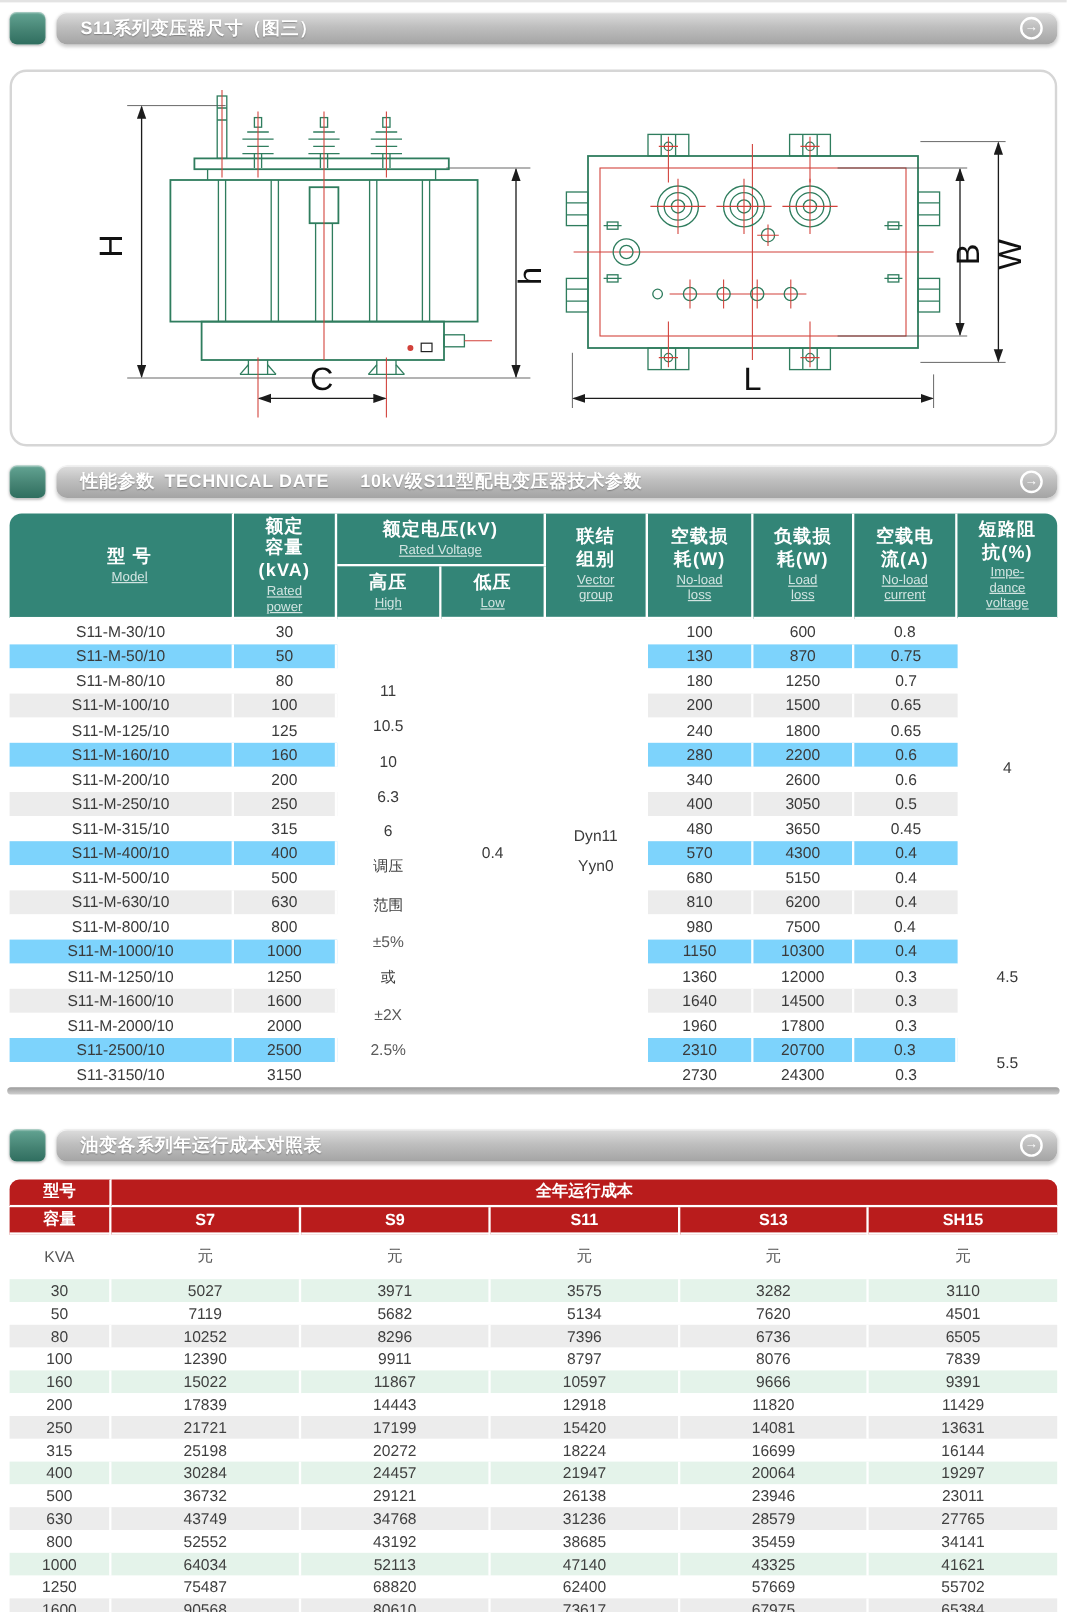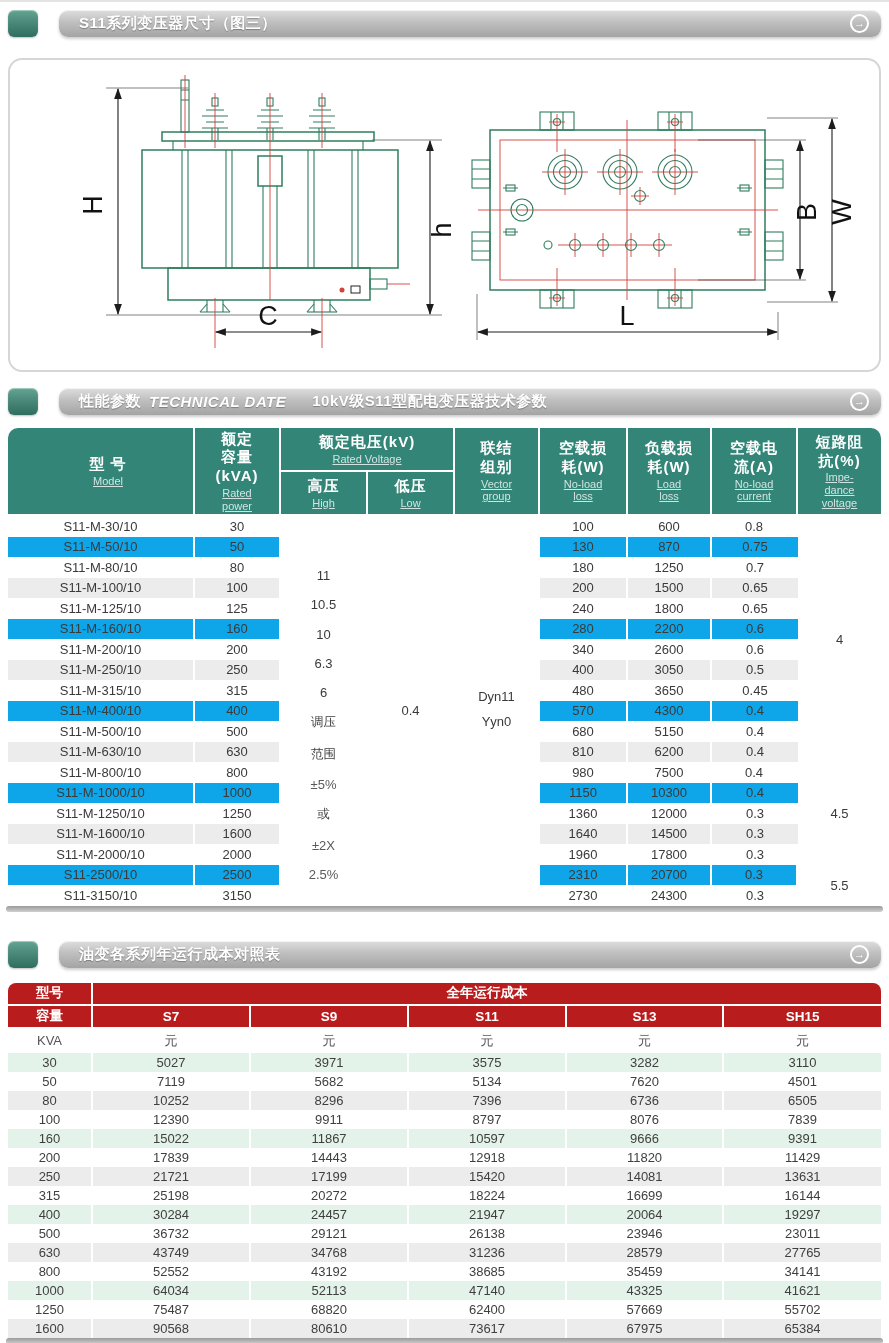--- a/index.html
+++ b/index.html
@@ -4,27 +4,27 @@
 <style>
   html,body{margin:0;padding:0;background:#fff;}
   body{width:889px;font-family:"Liberation Sans","DejaVu Sans",sans-serif;color:#3a3a3a;}
   .page{width:889px;border-top:2px solid #e3e3e3;padding-top:6px;}
 
   
   .section-bar{display:flex;align-items:center;height:30px;margin:0 8px;}
   .bullet{width:30px;height:27px;border-radius:6px;flex:0 0 30px;
     background:linear-gradient(180deg,#63a493 0%,#468474 55%,#2f6e5f 100%);
     box-shadow:inset 0 1px 1px rgba(255,255,255,.45),0 1px 2px rgba(0,0,0,.25);}
-  .bar-body{flex:1;height:27px;margin-left:21px;border-radius:9px;
+  .bar-body{flex:1;height:27px;margin-left:9px;border-radius:9px;
     background:linear-gradient(180deg,#dedede 0%,#bfbfbf 45%,#a4a4a4 100%);
     display:flex;align-items:center;padding:0 12px 0 20px;
     box-shadow:inset 0 1px 0 rgba(255,255,255,.65),0 2px 3px rgba(0,0,0,.2);}
   .bar-title{color:#fff;font-size:15px;font-weight:bold;letter-spacing:.5px;
     text-shadow:0 1px 1px rgba(0,0,0,.3);white-space:nowrap;}
-  .bar-en{margin-left:8px;font-style:italic;}
+  .bar-en{margin-left:8px;}
   .bar-sub{margin-left:26px;}
   .arrow-btn{margin-left:auto;width:15px;height:15px;border:2px solid #fff;border-radius:50%;
     color:#fff;font-size:11px;line-height:15px;text-align:center;flex:0 0 15px;}
 
   
   .panel{margin:10px 8px 0;height:310px;border:2px solid #d6d6d6;border-radius:14px;background:#fff;overflow:hidden;}
 
   .gap14{height:14px}.gap12{height:12px}.gap28{height:28px}.gap13{height:13px}.gap10{height:10px}
 
   
@@ -38,21 +38,21 @@
   .tech thead th{background:#338577;color:#fff;font-weight:normal;
     border-right:2px solid #fff;border-bottom:2px solid #fff;vertical-align:middle;}
   .tech thead tr:first-child th:first-child{border-top-left-radius:10px;padding-left:15px;}
   .tech thead tr:first-child th:last-child{border-top-right-radius:10px;border-right:none;}
   .tech thead tr:first-child th{height:42px;}
   .tech thead tr:last-child th{height:42px;}
   .th-zh{font-size:15px;font-weight:bold;letter-spacing:1px;white-space:pre-line;line-height:1.25;}
   .th-en{font-size:11px;color:rgba(255,255,255,.78);white-space:pre-line;line-height:1.15;margin-top:1px;text-decoration:underline;}
   .tech td{height:20.5px;border-right:2px solid #fff;background:#fff;}
   .tech td:last-child{border-right:none;}
-  tr.row-green td.s{background:#0ea5e9;margin-left:48px;}
+  tr.row-green td.s{background:#7dd3fc;margin-left:48px;}
   tr.row-gray td.s{background:#ececec;}
   .hv-cell,.vector-cell{vertical-align:top;background:#fff;}
   .lv-cell{background:#e0f1e7;font-size:13px;}
   .hv-stack{height:386px;box-sizing:border-box;padding:52px 0 20px;display:flex;
     flex-direction:column;justify-content:space-between;align-items:center;text-align:center;}
   .hv-num{color:#3a3a3a;}
   .hv-zh{color:#404040;font-size:12.5px;}
   .hv-pct{color:#5a5a5a;}
   .vector-stack{height:386px;display:flex;flex-direction:column;justify-content:center;
     align-items:center;gap:10px;}
@@ -63,21 +63,21 @@
 
   
   .cost{width:873px;font-size:13px;}
   .cost thead th{background:#b91c1c;color:#fff;font-weight:bold;font-size:13.5px;
     border-right:2px solid #fff;border-bottom:2px solid #fff;height:21px;}
   .cost thead tr:first-child th:first-child{border-top-left-radius:8px;}
   .cost thead tr:first-child th:last-child{border-top-right-radius:8px;border-right:none;}
   .cost thead tr:last-child th:last-child{border-right:none;}
   .cost td{height:19px;border-right:2px solid #fff;background:#fff;color:#3f3f3f;}
   .cost td:last-child{border-right:none;}
-  .cost tr.unit-row td{height:24px;color:#555;}
+  .cost tr.unit-row td{height:37px;color:#555;}
   .cost tr.row-green td{background:#e4f3ea;}
   .cost tr.row-gray td{background:#ececec;}
 
   
   .g{stroke:#2f7d5e;fill:none;stroke-width:1.5;}
   .g2{stroke:#2f7d5e;fill:none;stroke-width:1.1;}
   .r{stroke:#d2413a;fill:none;stroke-width:.9;}
   .dim{stroke:#1c1c1c;fill:none;stroke-width:1.1;}
   .ext{stroke:#4a4a4a;fill:none;stroke-width:.7;}
   .dimtxt{fill:#111;font-size:27px;font-family:"Liberation Sans","DejaVu Sans",sans-serif;}

